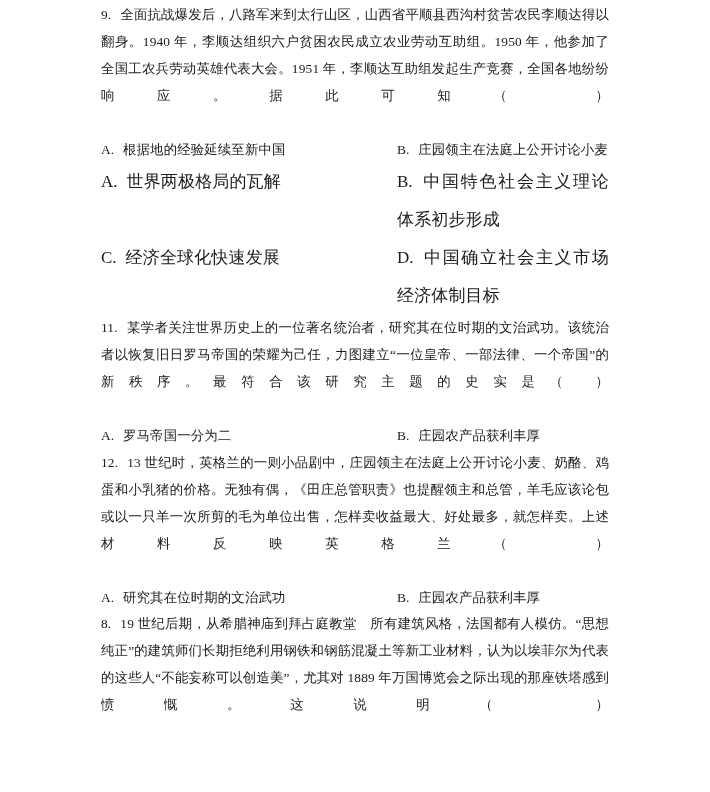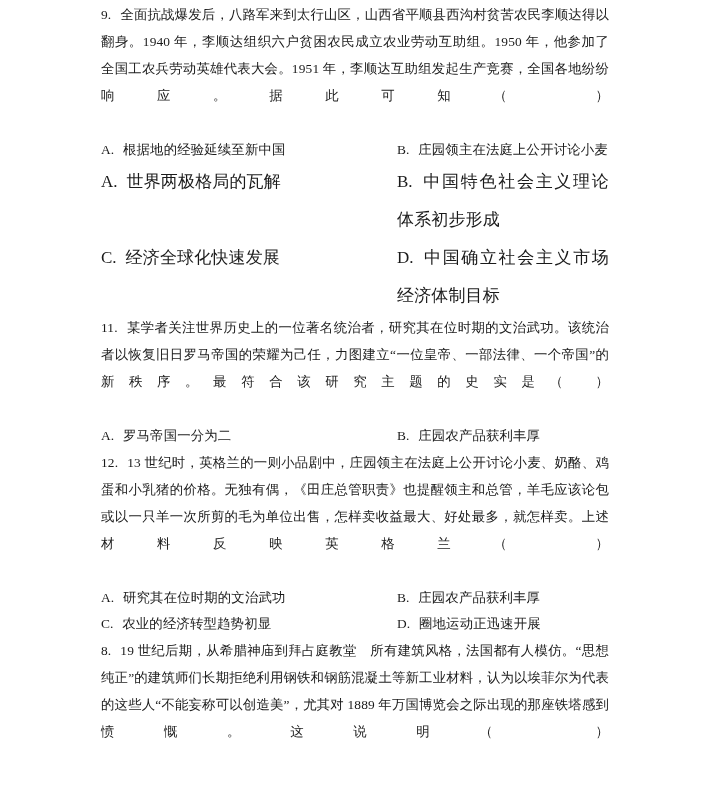--- a/index.html
+++ b/index.html
@@ -116,23 +116,20 @@
         </div>
       </div>
     </div>
 
     <div class="q-block question">
       <div class="q-stem"><span class="q-num">12.</span><span class="spacer-gap"></span><span>13 世纪时，英格兰的一则小品剧中，庄园领主在法庭上公开讨论小麦、奶酪、鸡蛋和小乳猪的价格。无独有偶，《田庄总管职责》也提醒领主和总管，羊毛应该论包或以一只羊一次所剪的毛为单位出售，怎样卖收益最大、好处最多，就怎样卖。上述材料反映英格兰（      ）</span></div>
       <div class="options">
         <div class="opt-row">
           <span class="opt-left"><span class="opt-label">A.</span><span class="spacer-gap"></span><span>研究其在位时期的文治武功</span></span><span class="opt-right"><span class="opt-label">B.</span><span class="spacer-gap"></span><span>庄园农产品获利丰厚</span></span>
         </div>
-        <div class="opt-row">
-          <span class="opt-left"><span class="opt-label">C.</span><span class="spacer-gap"></span><span>农业的经济转型趋势初显</span></span><span class="opt-right"><span class="opt-label">D.</span><span class="spacer-gap"></span><span>圈地运动正迅速开展</span></span>
-        </div>
       </div>
     </div>
 
     <div class="q-block question">
       <div class="q-stem"><span class="q-num">8.</span><span class="spacer-gap"></span><span>19 世纪后期，从希腊神庙到拜占庭教堂　所有建筑风格，法国都有人模仿。“思想纯正”的建筑师们长期拒绝利用钢铁和钢筋混凝土等新工业材料，认为以埃菲尔为代表的这些人“不能妄称可以创造美”，尤其对 1889 年万国博览会之际出现的那座铁塔感到愤慨。这说明（      ）</span></div>
 
     </div>
 
   </div>
 </div>

